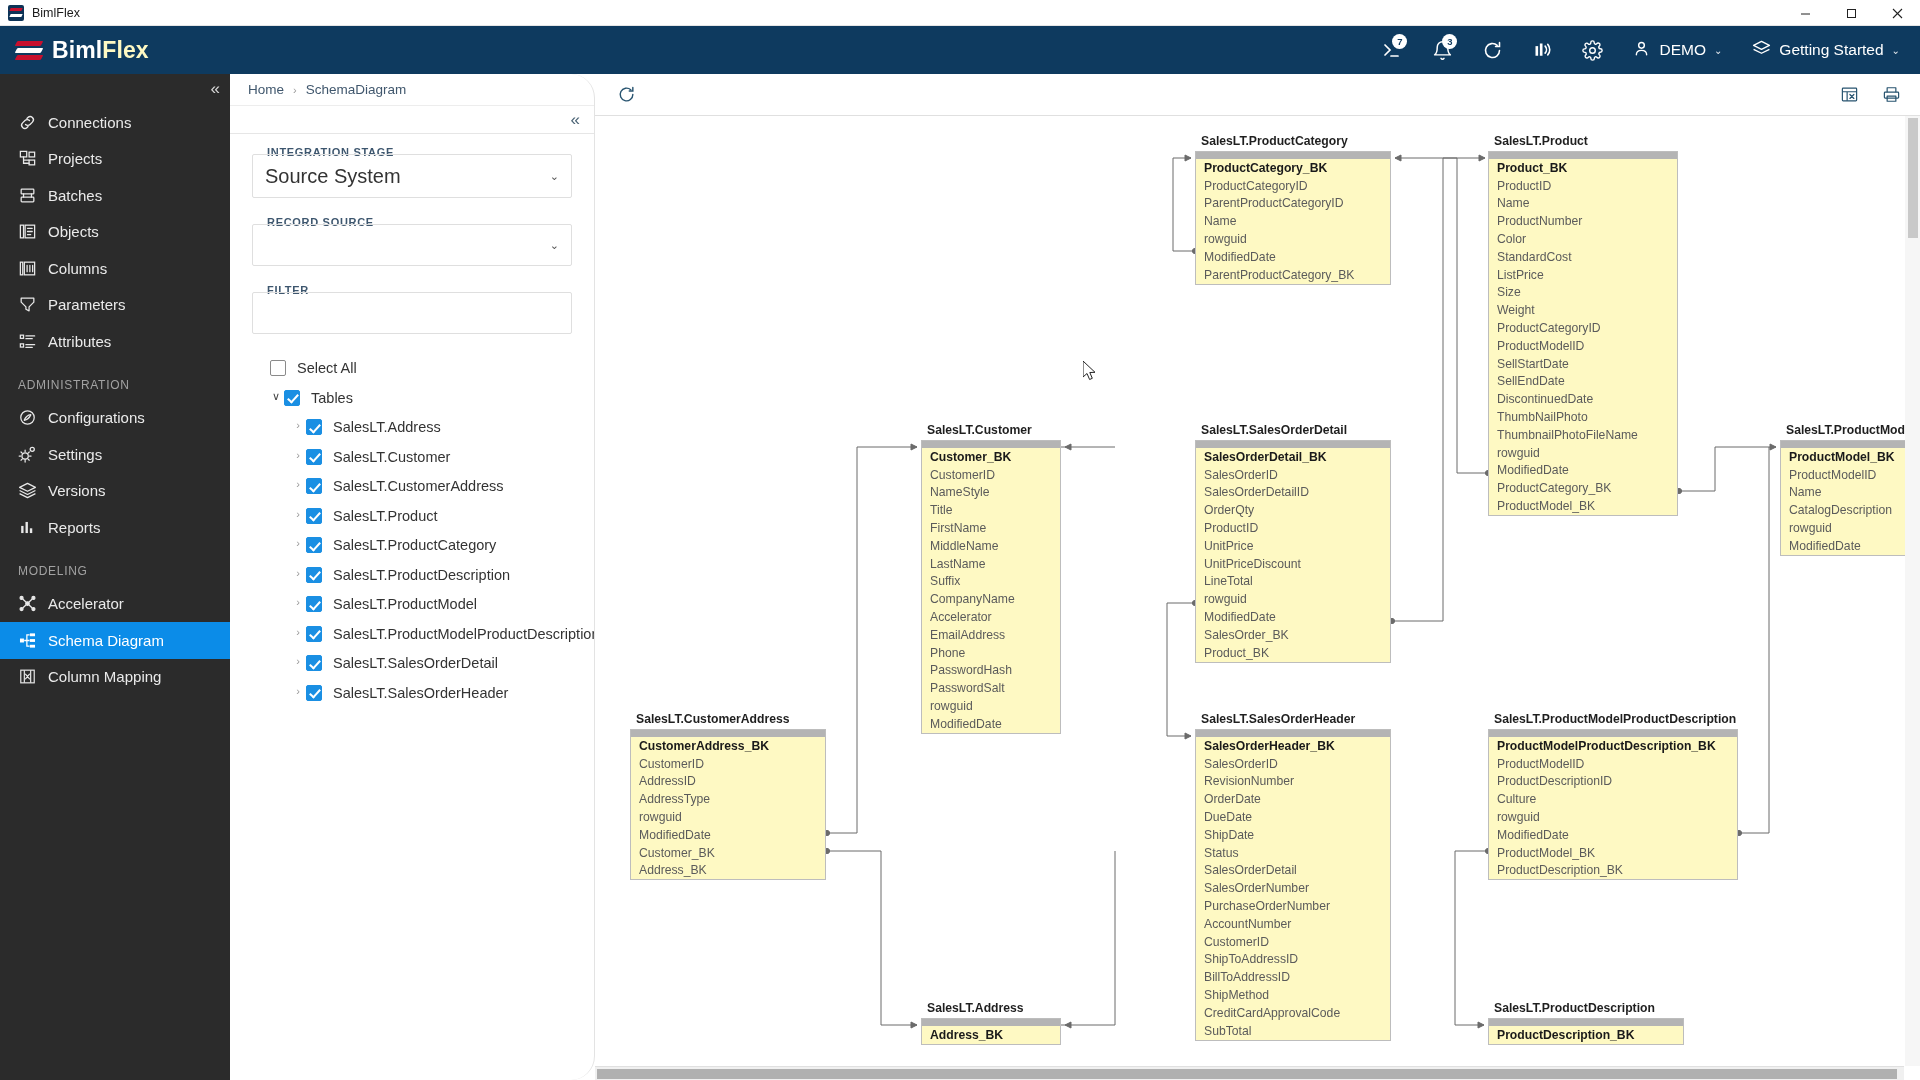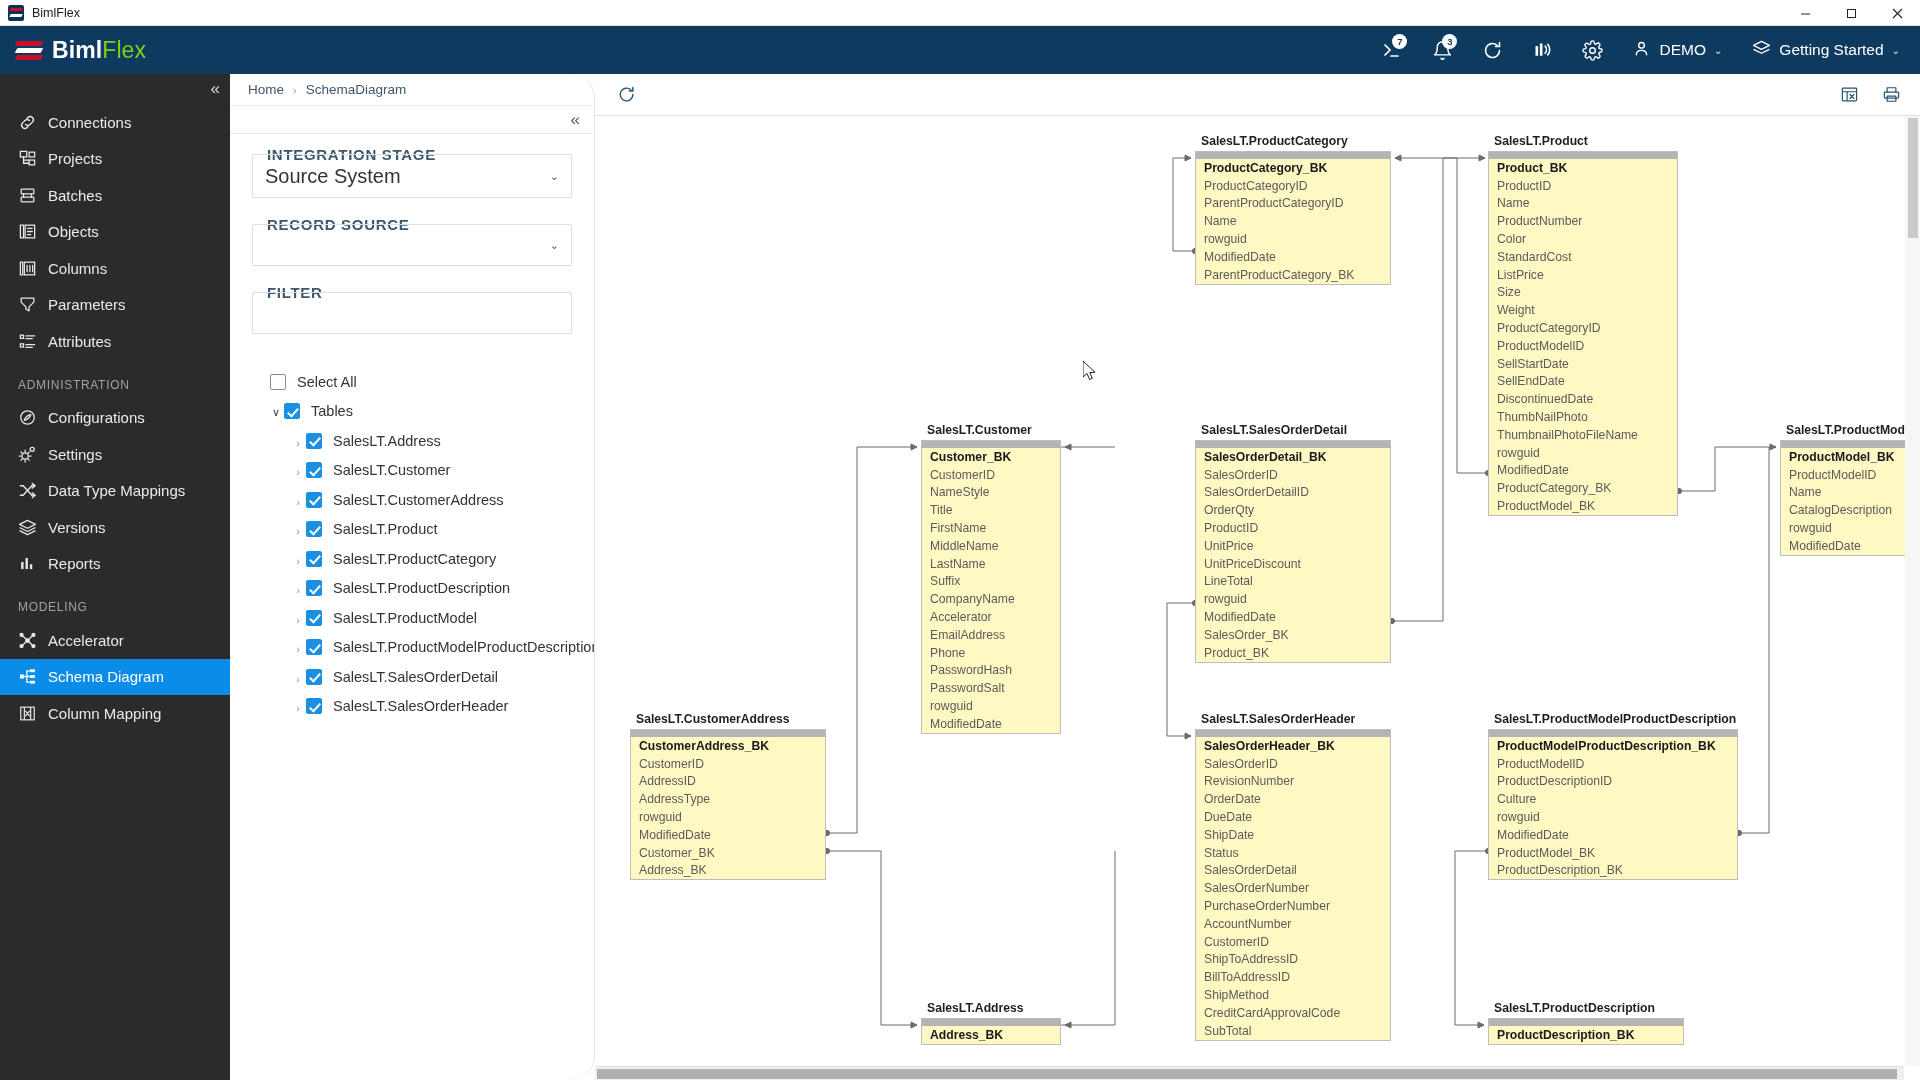--- a/index.html
+++ b/index.html
@@ -42,21 +42,21 @@
   .brand-logo { width: 28px; height: 26px; position: relative; margin-right: 8px; }
   .brand-logo i {
     position: absolute; left: 0; width: 26px; height: 5px; border-radius: 1px;
     transform: skewX(-28deg);
   }
   .brand-logo i:nth-child(1){ top: 4px; background:#c8102e; }
   .brand-logo i:nth-child(2){ top: 11px; background:#ffffff; }
   .brand-logo i:nth-child(3){ top: 18px; background:#c8102e; }
   .brand-name { font-size: 23px; letter-spacing: .1px; }
   .brand-name b { font-weight: 700; }
-  .brand-name span { font-weight: 400; color:#84cc16; }
+  .brand-name span { font-weight: 700; color:#fef9c3; }
 
   .appbar-right { position: absolute; right: 8px; display: flex; align-items: center; gap: 6px; }
   .hicon {
     width: 44px; height: 40px; display: flex; align-items: center; justify-content: center;
     position: relative; cursor: pointer; border-radius: 3px;
   }
   .hicon svg { display: block; }
   .badge {
     position: absolute; top: 4px; right: 7px; min-width: 15px; height: 15px;
     border-radius: 8px; background: #fff; color: #0e3a5f; font-size: 9.5px;
@@ -110,35 +110,35 @@
   .breadcrumb .sep { color: #9a9a9a; font-size: 11px; }
   .panel-head { height: 28px; border-bottom: 1px solid #e6e6e6; }
   .panel-collapse {
     position: absolute; font-size: 17px; color: #4a6375; cursor: pointer;
   }
   .panel-body { padding: 20px 22px 8px 22px; overflow: hidden; }
 
   .field { position: relative; margin-bottom: 26px; }
   .field-legend {
     position: absolute; top: -8px; left: 10px; background: #fff; padding: 0 5px;
-    font-size: 15px; font-weight: 700; color: #3d566e; letter-spacing: .7px;
+    font-size: 11px; font-weight: 700; color: #3d566e; letter-spacing: .7px;
   }
   .field-box {
     border: 1px solid #dfdfdf; border-radius: 2px; height: 44px;
     display: flex; align-items: center; padding: 0 12px; position: relative;
   }
   .field-box.tall { height: 42px; }
   .field-value { font-size: 20px; color: #333; }
   .field-caret {
     position: absolute; right: 12px; top: 50%; transform: translateY(-50%);
     font-size: 11px; color: #555;
   }
 
   .tree { padding: 4px 0 0 0; font-size: 14.5px; color: #333; }
-  .tree-row { display: flex; align-items: flex-end; height: 29.5px; cursor: pointer; }
+  .tree-row { display: flex; align-items: flex-start; height: 29.5px; cursor: pointer; }
   .indent-0 { padding-left: 2px; }
   .indent-1 { padding-left: 16px; }
   .indent-2 { padding-left: 38px; }
   .chev {
     width: 16px; flex: 0 0 16px; font-size: 11px; color: #999; text-align: center;
   }
   .chev.down { color: #444; }
   .cb {
     width: 16px; height: 16px; flex: 0 0 16px; border: 1px solid #8a8a8a; border-radius: 2px;
     background: #fff; margin-right: 11px; position: relative;
@@ -405,31 +405,20 @@
       <span class="nav-ico">
         <svg width="19" height="19" viewBox="0 0 24 24" fill="none" stroke="#e8e8e8" stroke-width="1.6">
           <circle cx="9" cy="14" r="4"></circle>
             <path d="M9 8.5v-2M9 21.5v-2M3.5 14h-2M16.5 14h-2M5.2 10.2 3.8 8.8M14.2 19.2l-1.4-1.4M12.8 10.2l1.4-1.4M5.2 17.8l-1.4 1.4" stroke-linecap="round"></path>
           <circle cx="18" cy="5.5" r="2.6"></circle>
         </svg>
       </span>
       <span class="nav-label">Settings</span>
     </div>
 
-    <div class="nav-item">
-      <span class="nav-ico">
-        <svg width="19" height="19" viewBox="0 0 24 24" fill="none" stroke="#e8e8e8" stroke-width="1.7" stroke-linecap="round">
-          <path d="M3 6h3.5l11 12H21"></path>
-            <path d="M3 18h3.5l11-12H21"></path>
-          <polyline points="18,3 21.5,6 18,9"></polyline>
-            <polyline points="18,15 21.5,18 18,21"></polyline>
-        </svg>
-      </span>
-      <span class="nav-label">Data Type Mappings</span>
-    </div>
 
     <div class="nav-item">
       <span class="nav-ico">
         <svg width="19" height="19" viewBox="0 0 24 24" fill="none" stroke="#e8e8e8" stroke-width="1.6" stroke-linejoin="round">
           <polygon points="12,3 22,8 12,13 2,8"></polygon>
             <polyline points="2,12 12,17 22,12"></polyline>
             <polyline points="2,16 12,21 22,16"></polyline>
         </svg>
       </span>
       <span class="nav-label">Versions</span>

